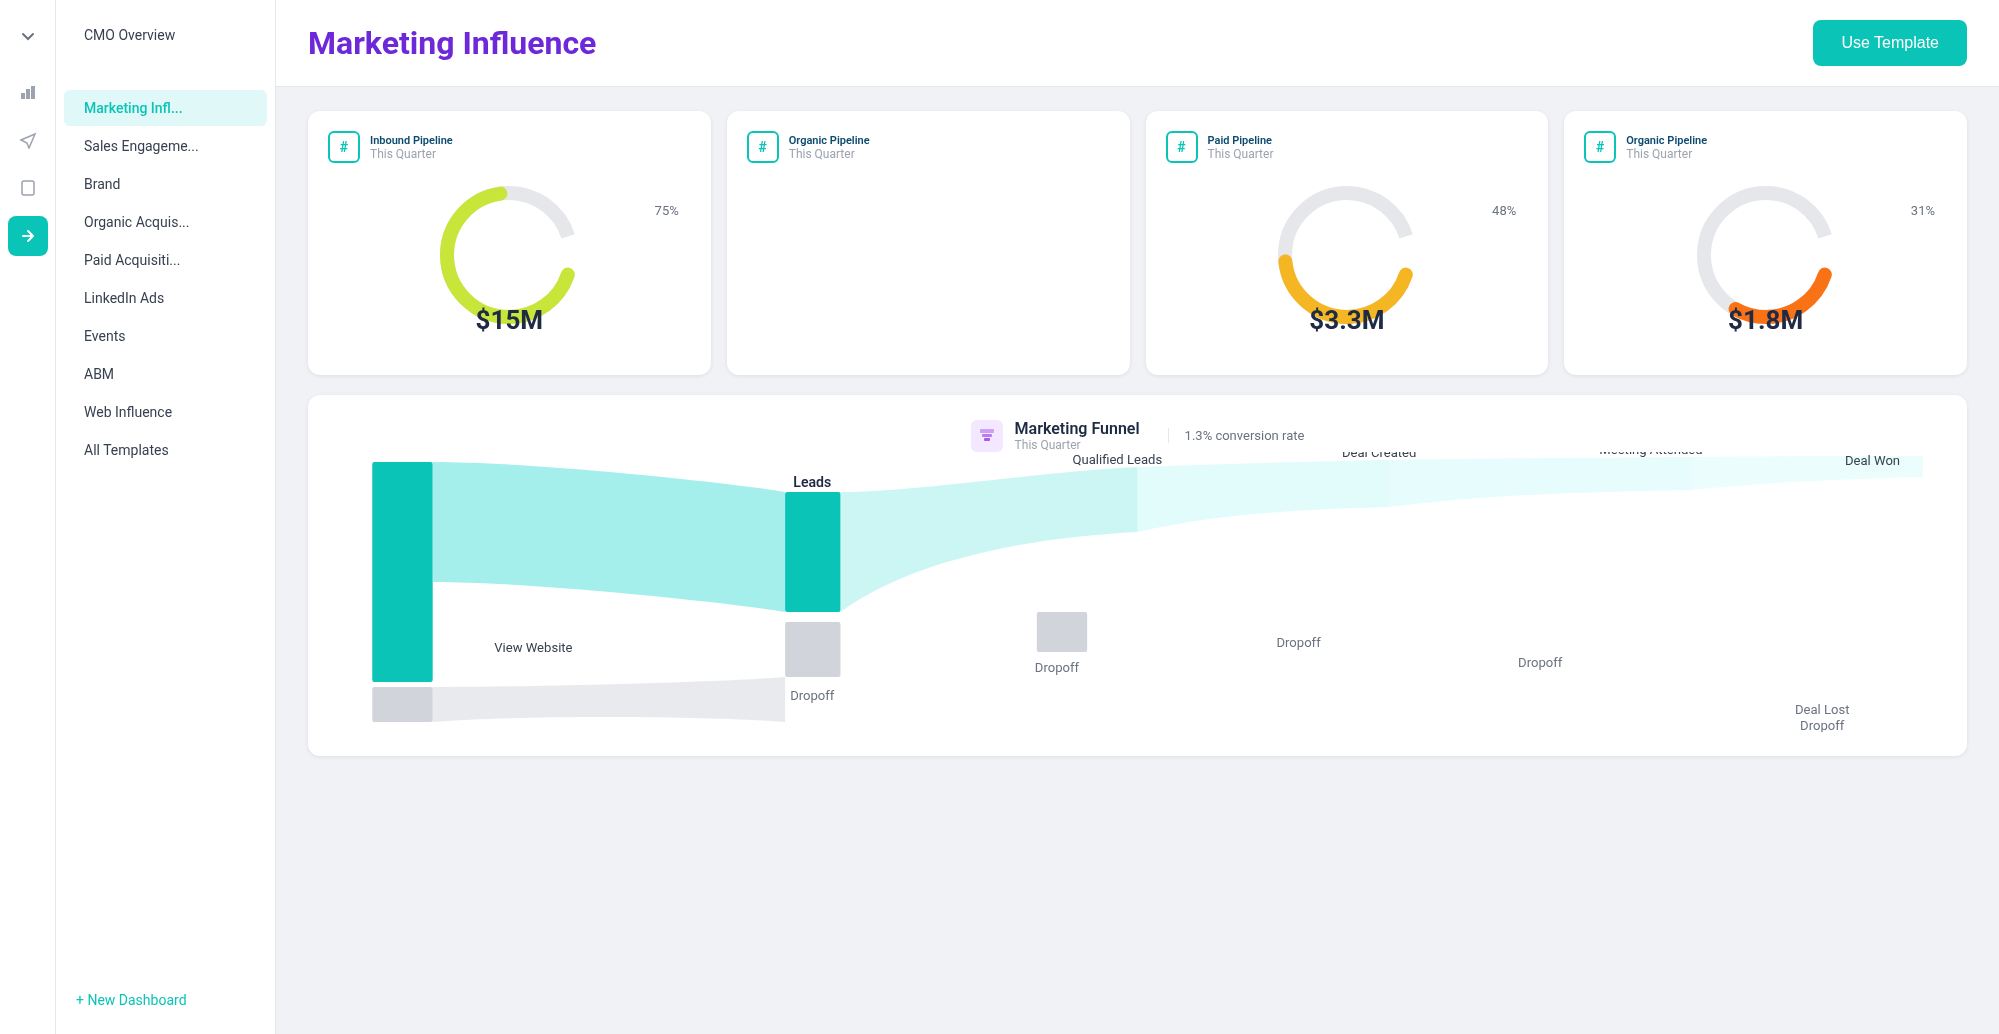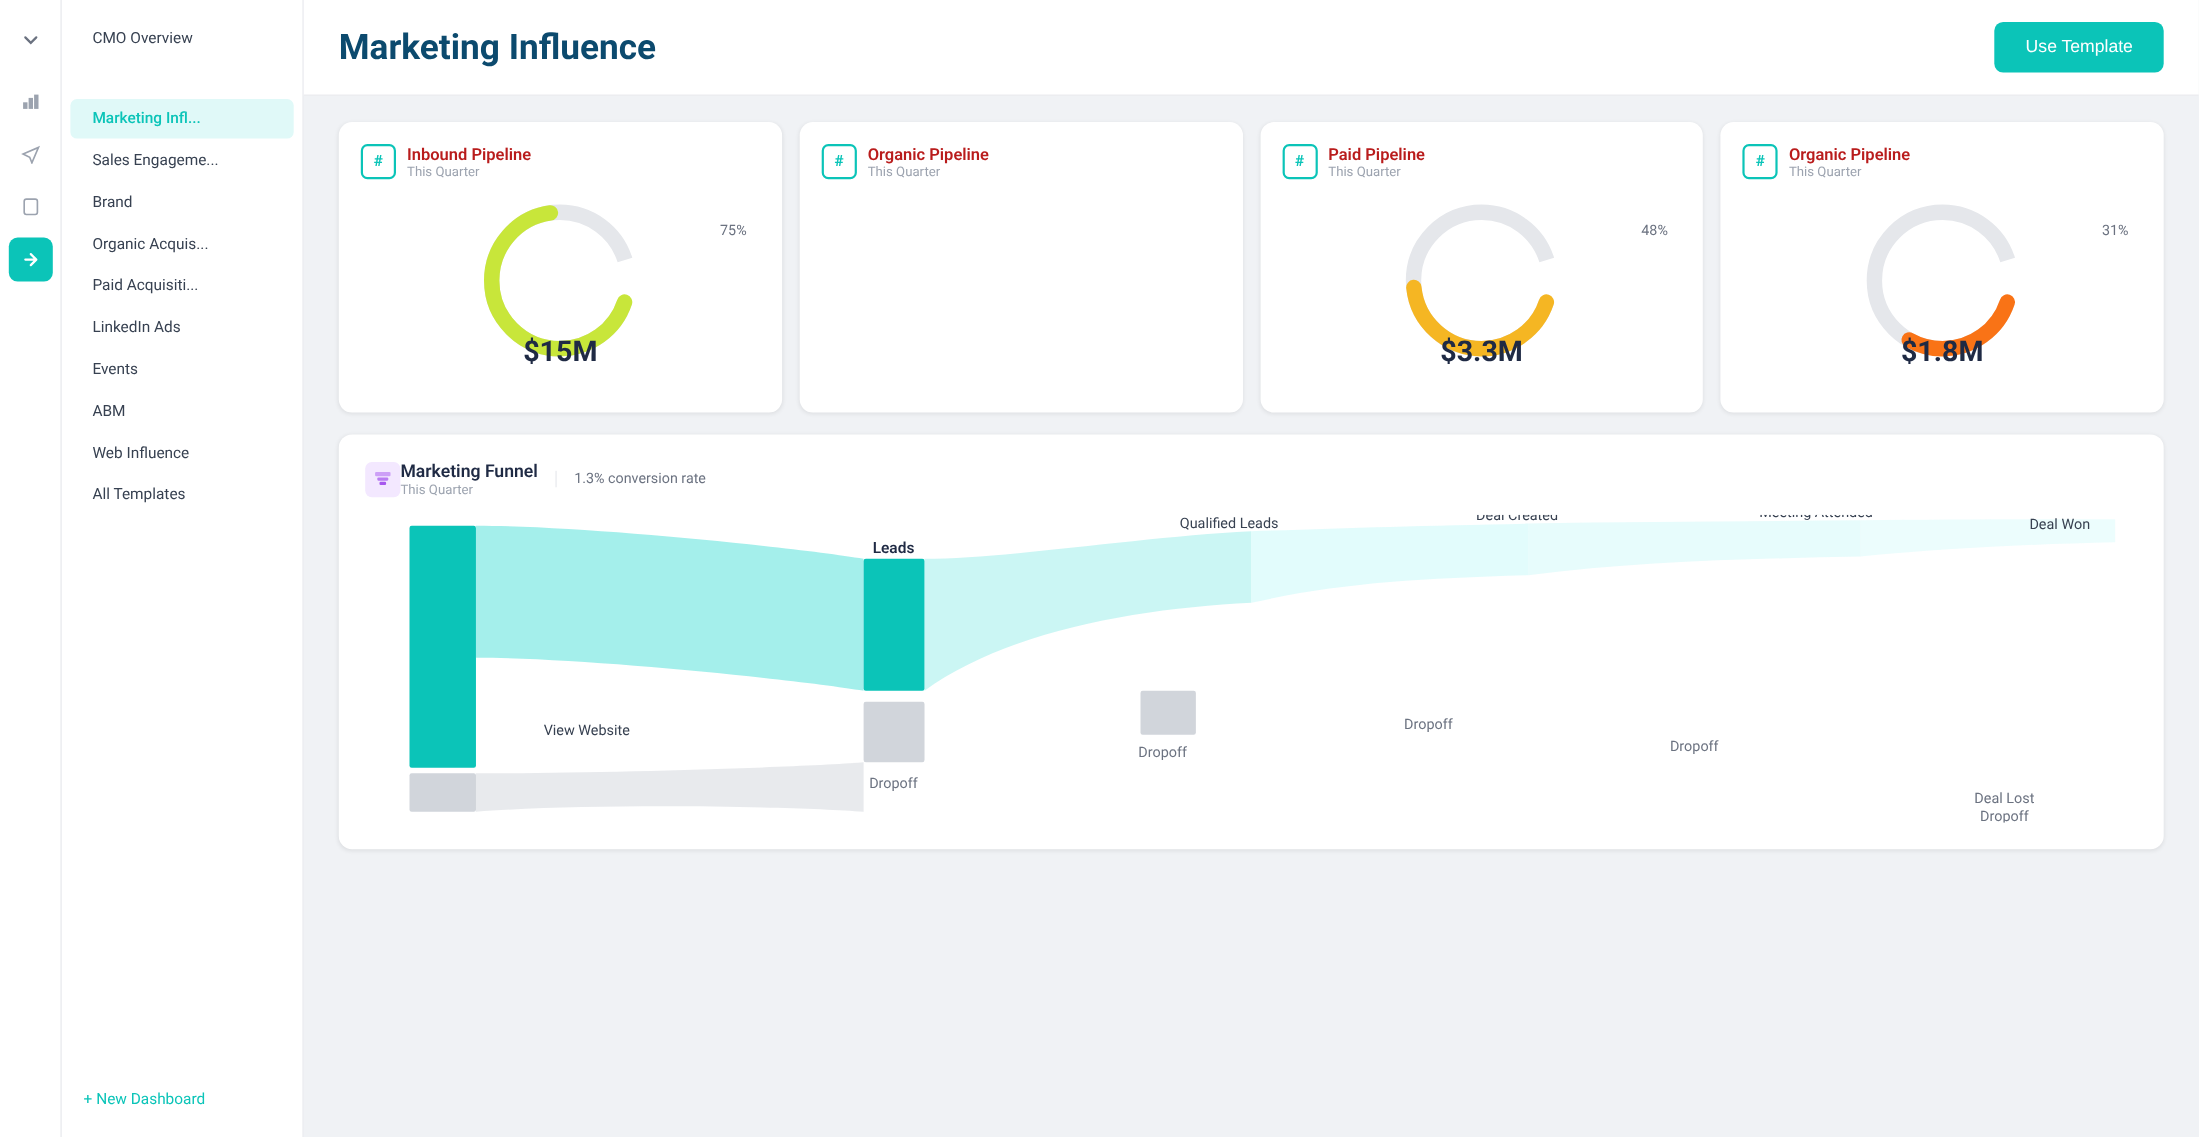--- a/index.html
+++ b/index.html
@@ -86,21 +86,21 @@
       background: #fff;
       padding: 20px 32px;
       display: flex;
       align-items: center;
       justify-content: space-between;
       border-bottom: 1px solid #e5e7eb;
     }
     .header h1 {
       font-size: 32px;
       font-weight: 700;
-      color: #0c4a6e;
+      color: #6d28d9;
     }
     .use-template-btn {
       background: #0bc4b8;
       color: #fff;
       border: none;
       padding: 14px 28px;
       border-radius: 8px;
       font-size: 16px;
       font-weight: 400;
       cursor: pointer;
@@ -138,23 +138,23 @@
       border: 2px solid #0bc4b8;
       border-radius: 6px;
       display: flex;
       align-items: center;
       justify-content: center;
       color: #0bc4b8;
       font-size: 14px;
       font-weight: 700;
     }
     .kpi-title {
-      font-size: 15px;
+      font-size: 11px;
       font-weight: 600;
-      color: #b91c1c;
+      color: #0c4a6e;
     }
     .kpi-subtitle {
       font-size: 12px;
       color: #9ca3af;
     }
 
     
     .gauge-container {
       display: flex;
       flex-direction: column;
@@ -186,22 +186,22 @@
     .funnel-card {
       background: #fff;
       border-radius: 12px;
       padding: 24px;
       box-shadow: 0 1px 4px rgba(0,0,0,0.08);
       overflow: hidden;
     }
     .funnel-header {
       display: flex;
       align-items: center;
-      gap: 0;
-      margin-bottom: 16px;
+      gap: 12px;
+      justify-content: center;
     }
     .funnel-icon {
       width: 32px;
       height: 32px;
       background: #f3e8ff;
       border-radius: 6px;
       display: flex;
       align-items: center;
       justify-content: center;
       color: #9333ea;

